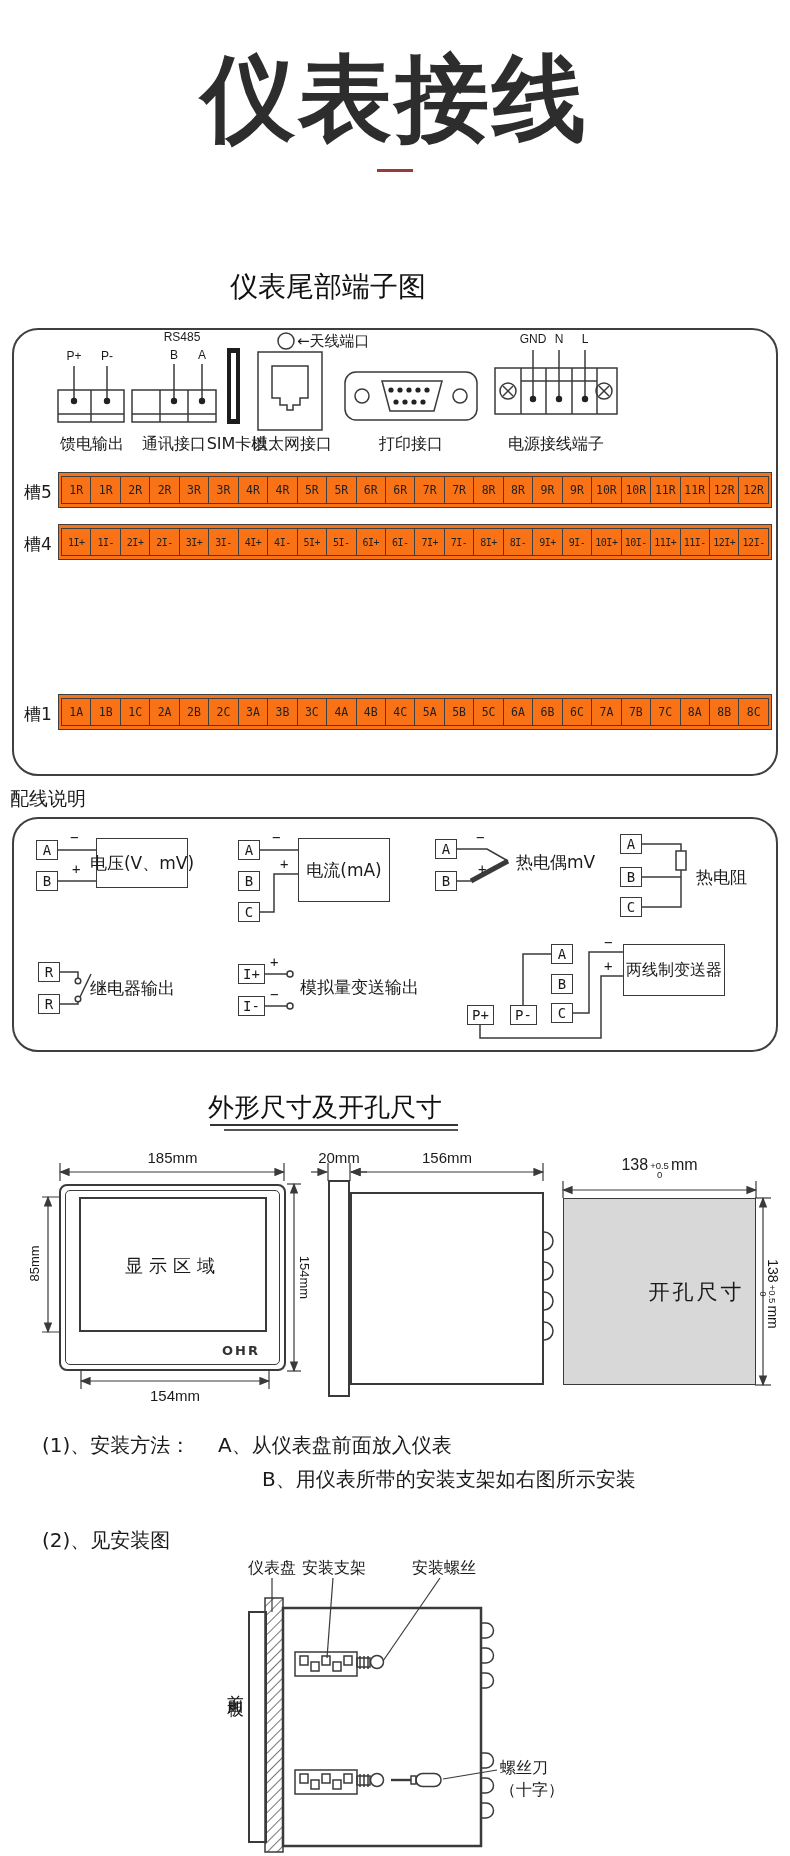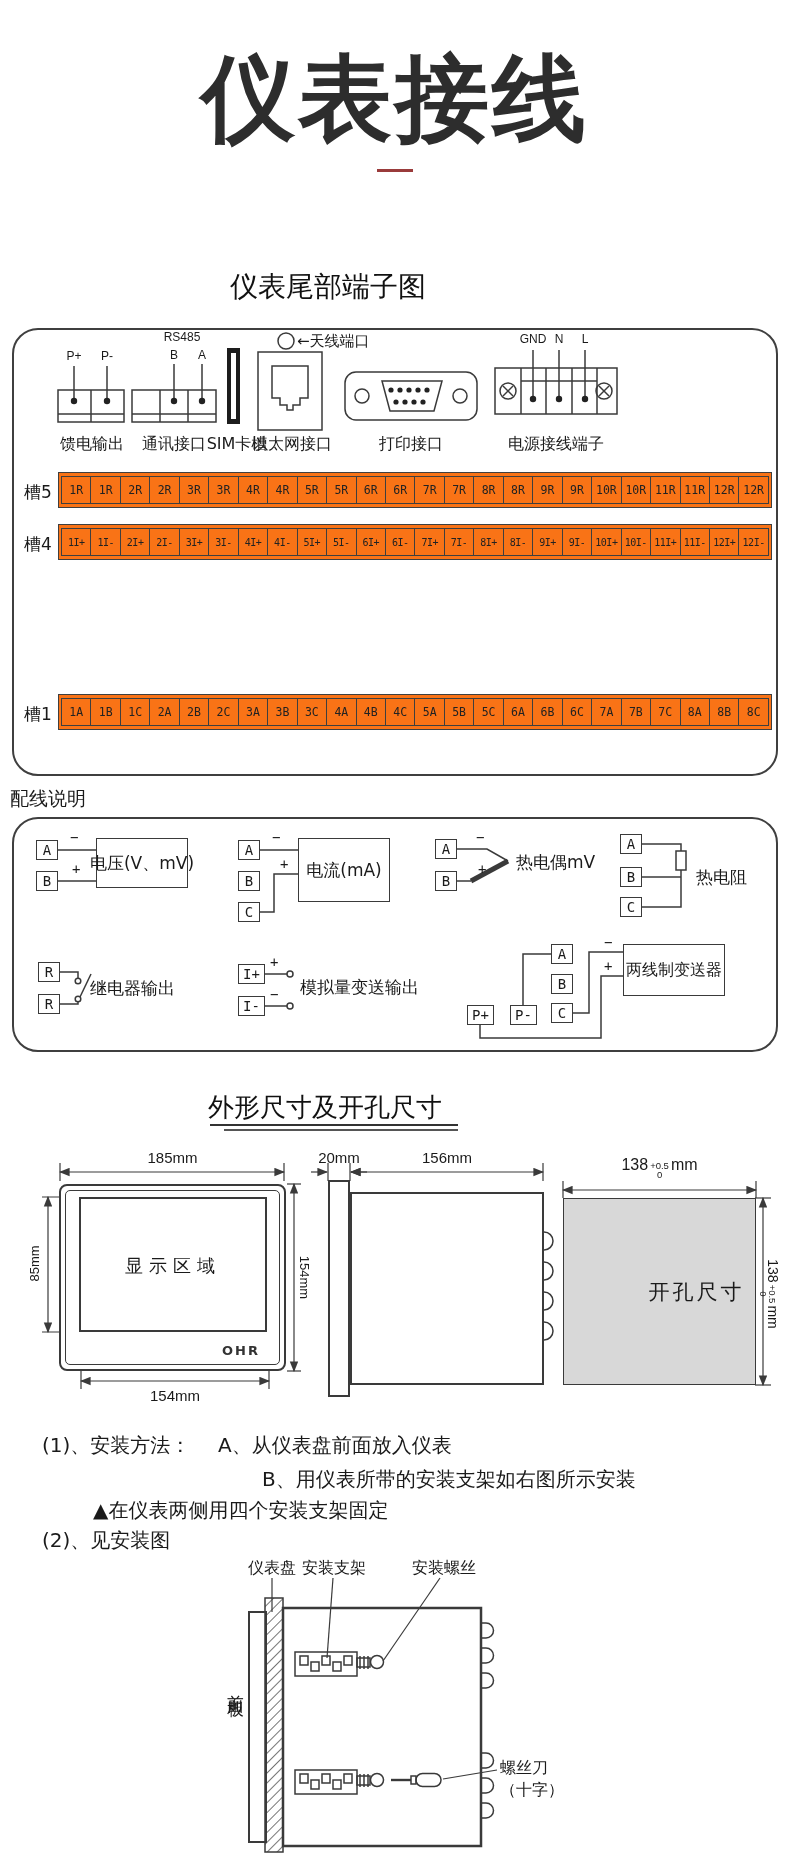--- a/index.html
+++ b/index.html
@@ -451,21 +451,20 @@
   <div class="dim rotR" style="left:735px;top:1283px;width:70px;font-size:14px;">
     <span>138</span><span class="tolcol">
         <span>+0.5</span>
         <span>0</span>
       </span><span>mm</span>
   </div>
 
   <div class="abs inst" style="left:42px;top:1432px;">(1)、安装方法：</div>
   <div class="abs inst" style="left:218px;top:1432px;">A、从仪表盘前面放入仪表</div>
   <div class="abs inst" style="left:218px;top:1466px;margin-left:44px;">B、用仪表所带的安装支架如右图所示安装</div>
-  <div class="abs inst" style="left:93px;top:1497px;">▲在仪表两侧用四个安装支架固定</div>
   <div class="abs inst" style="left:42px;top:1527px;">(2)、见安装图</div>
 
   <div class="abs dlab" style="left:248px;top:1558px;">仪表盘</div>
   <div class="abs dlab" style="left:302px;top:1558px;">安装支架</div>
   <div class="abs dlab" style="left:412px;top:1558px;">安装螺丝</div>
   <div class="abs" style="left:224px;top:1682px;writing-mode:vertical-rl;font-size:16.5px;letter-spacing:3px;">前面板</div>
   <div class="abs dlab" style="left:500px;top:1758px;">螺丝刀</div>
   <div class="abs dlab" style="left:500px;top:1780px;">（十字）</div>
 
 </div>

